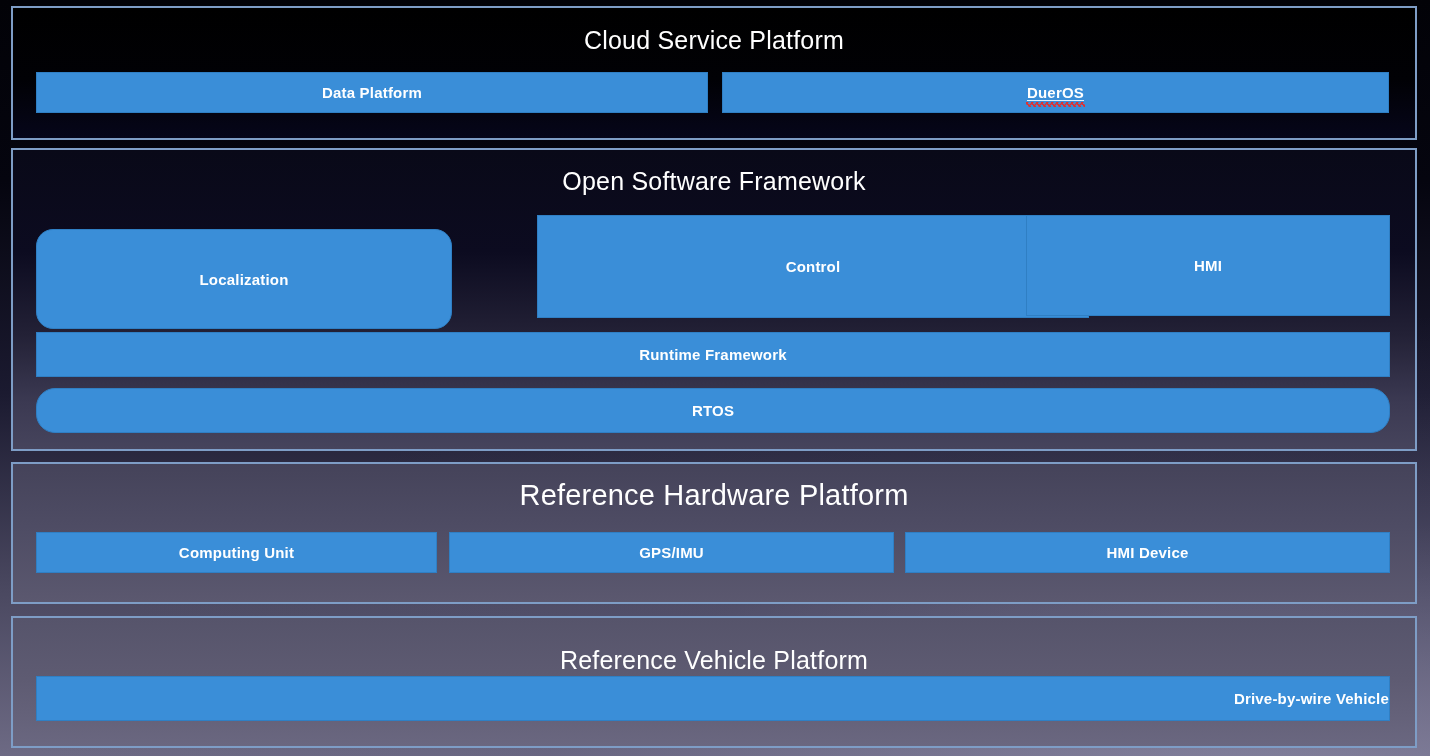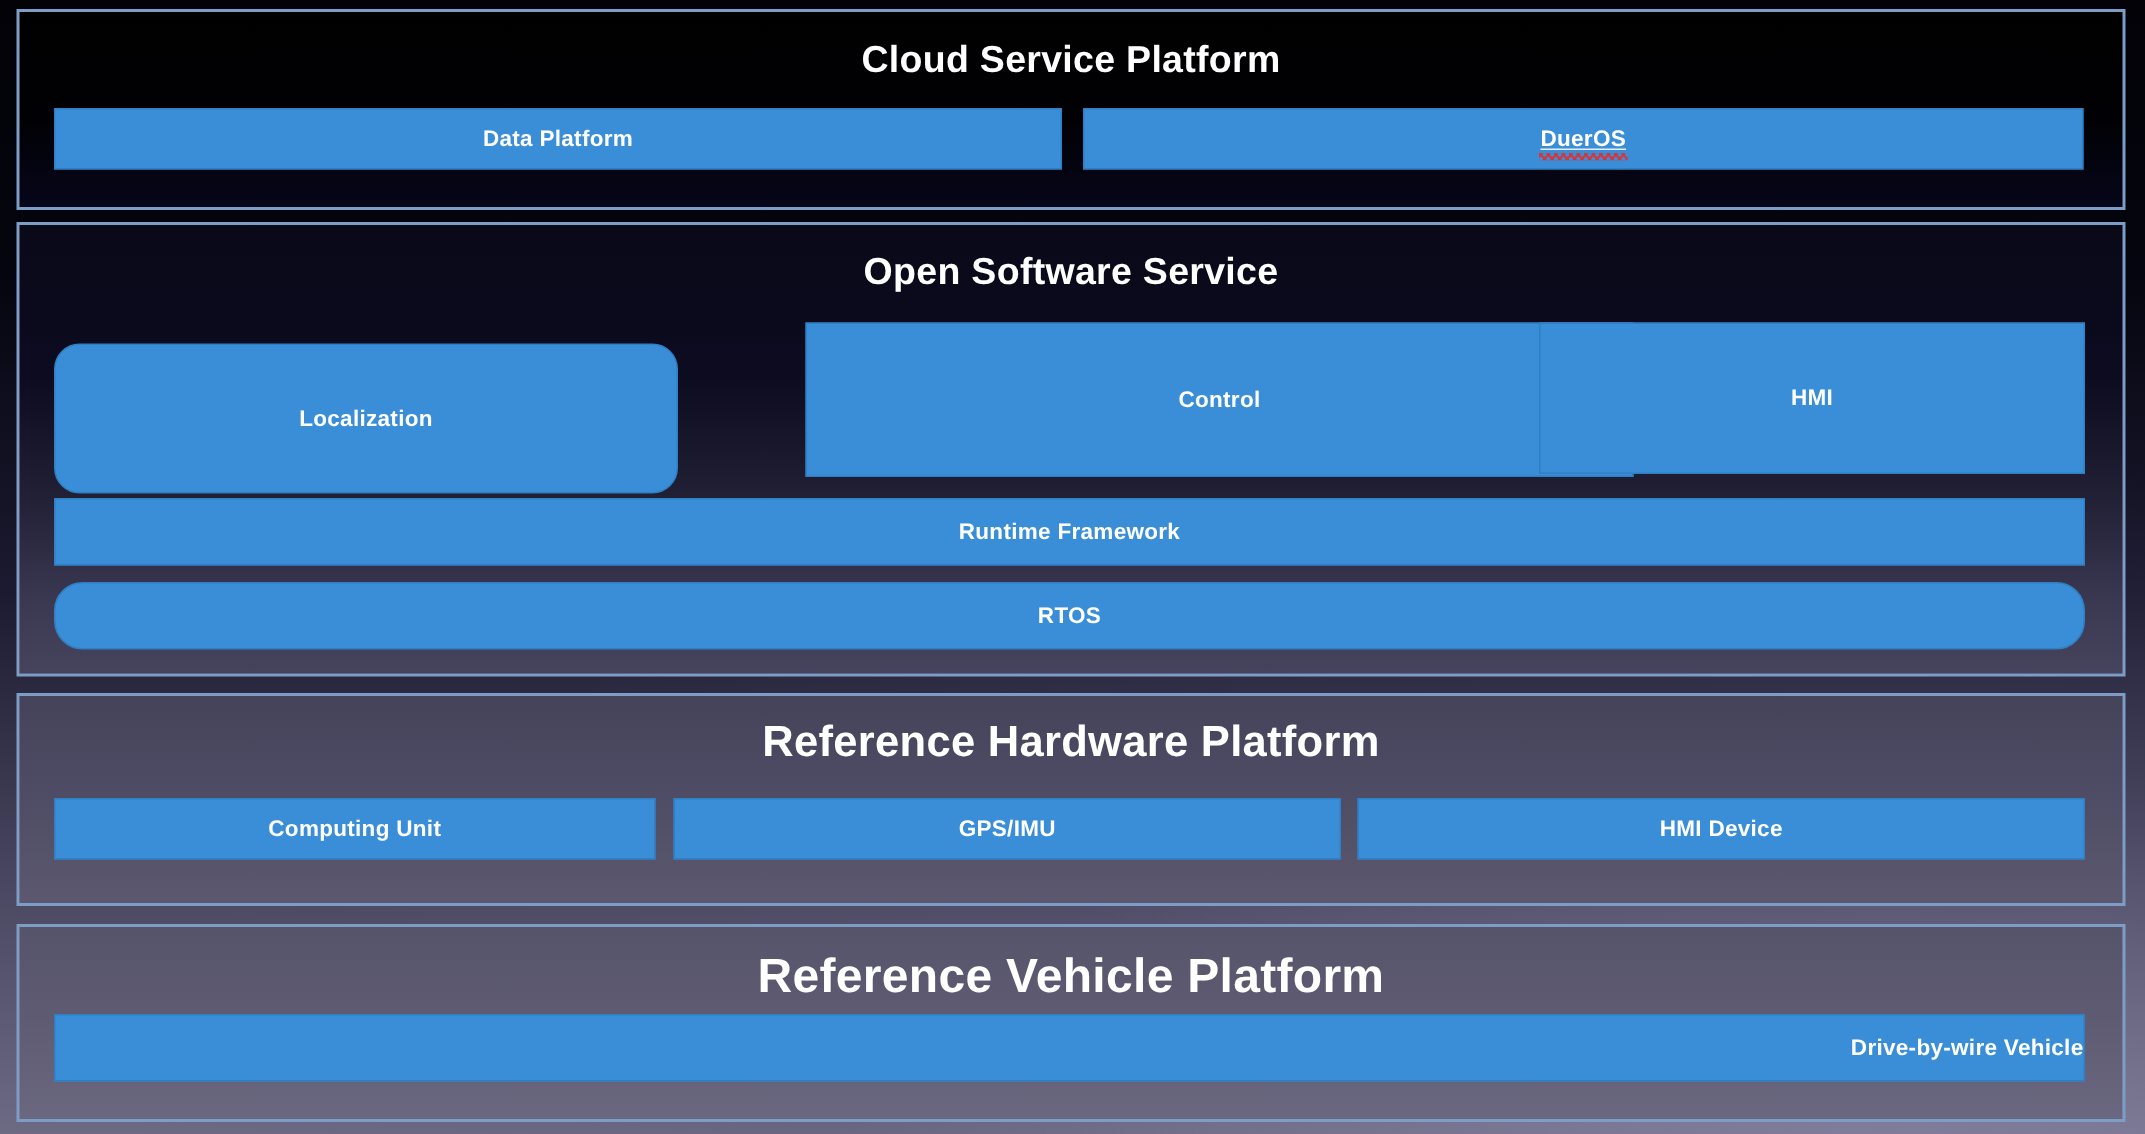--- a/index.html
+++ b/index.html
@@ -39,21 +39,21 @@
   .section {
     position: absolute;
     left: 11px;
     width: 1406px;
     border: 2px solid #7e9dc6;
     overflow: hidden;
   }
 
   .section-title {
     color: #ffffff;
-    font-weight: bold;
+    font-weight: normal;
     text-align: center;
     letter-spacing: 0.2px;
     white-space: nowrap;
   }
 
   
   .tile {
     position: absolute;
     background: #3a8ed8;
     border: 1px solid #2f7fc4;
@@ -126,21 +126,21 @@
   #tile-computing-unit { left: 23px; top: 68px; width: 401px; height: 41px; }
   #tile-gps-imu        { left: 436px;top: 68px; width: 445px; height: 41px; }
   #tile-hmi-device     { left: 892px;top: 68px; width: 485px; height: 41px; }
 
   
   #sec-vehicle {
     top: 616px;
     height: 132px;
     background: linear-gradient(180deg, #56546b 0%, #5e5b72 48%, #6a6780 100%);
   }
-  #sec-vehicle .section-title { font-size: 32px; margin-top: 14px; }
+  #sec-vehicle .section-title { font-size: 25px; margin-top: 28px; }
   #tile-drive-by-wire { left: 23px; top: 58px; width: 1354px; height: 45px; justify-content: flex-end; }
 </style>
 </head>
 <body>
 
 <div class="page-wash"></div>
 
 <div class="stack">
 
   <section class="section" id="sec-cloud">
@@ -149,21 +149,21 @@
     <div class="tile" id="tile-data-platform">
       <span>Data Platform</span>
     </div>
 
     <div class="tile" id="tile-dueros">
       <span class="spellcheck">DuerOS</span>
     </div>
   </section>
 
   <section class="section" id="sec-open">
-    <h2 class="section-title">Open Software Service</h2>
+    <h2 class="section-title">Open Software Framework</h2>
 
     <div class="tile tall" id="tile-localization">
       <span>Localization</span>
     </div>
 
     <div class="tile tall" id="tile-control">
       <span>Control</span>
     </div>
 
     <div class="tile tall" id="tile-hmi">

